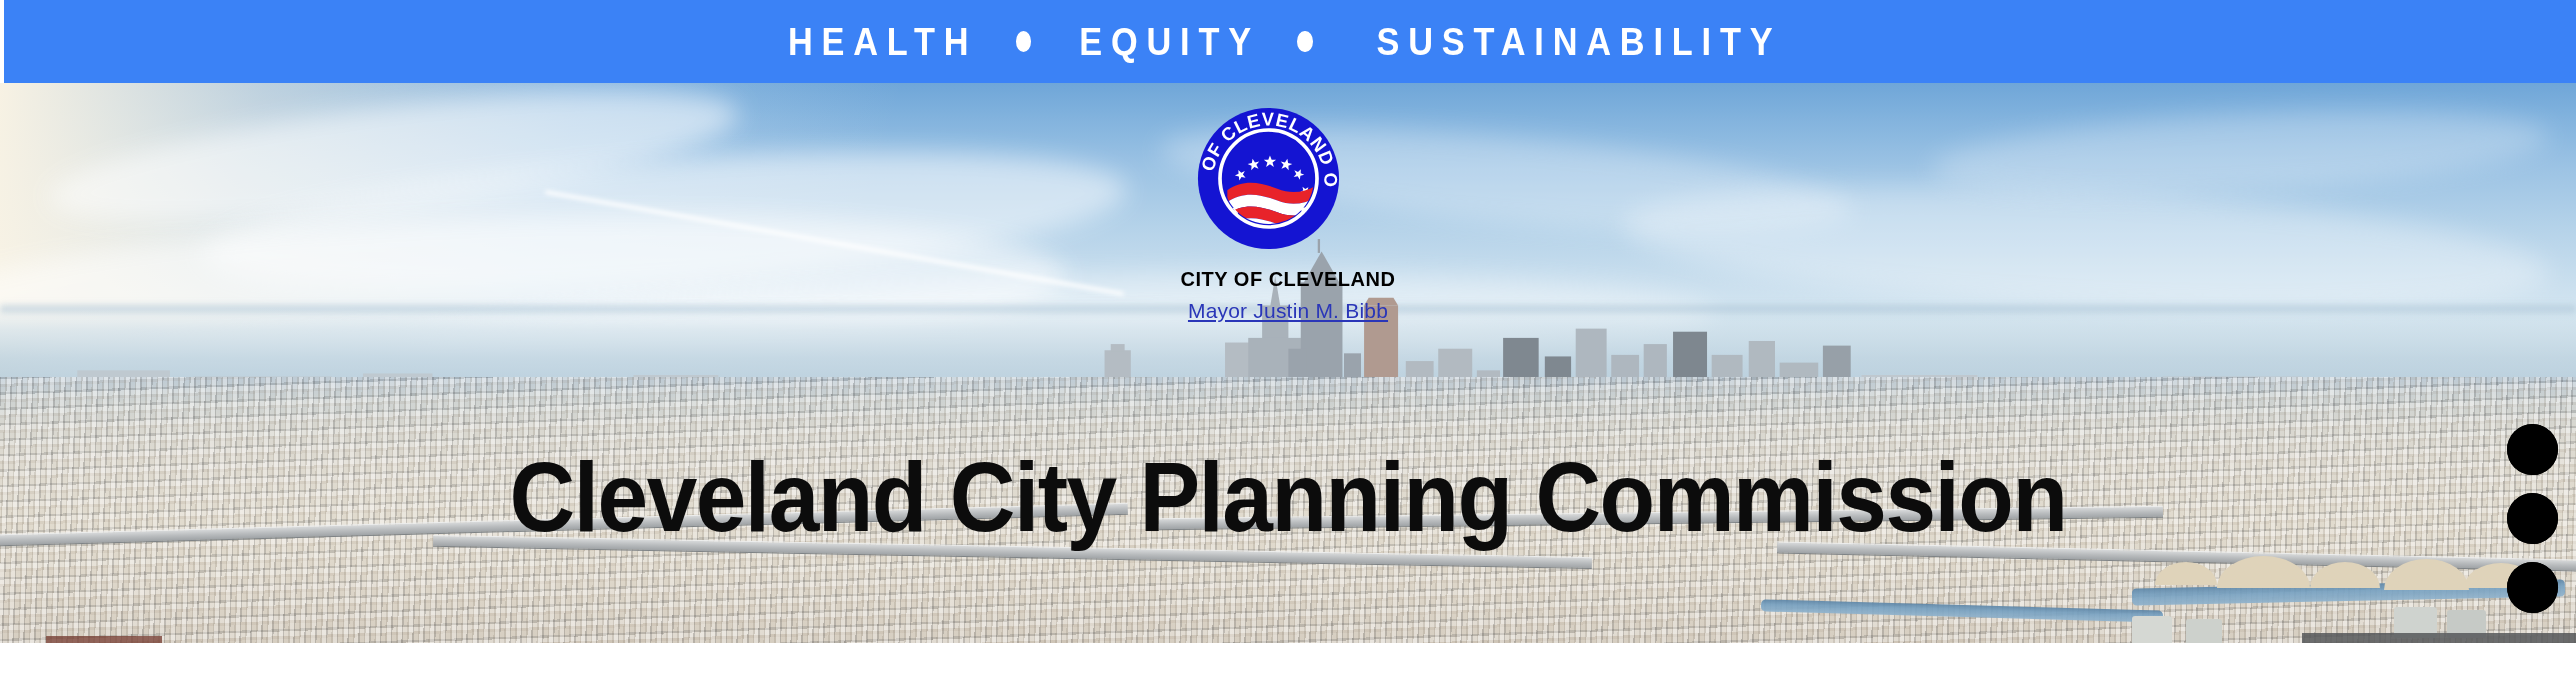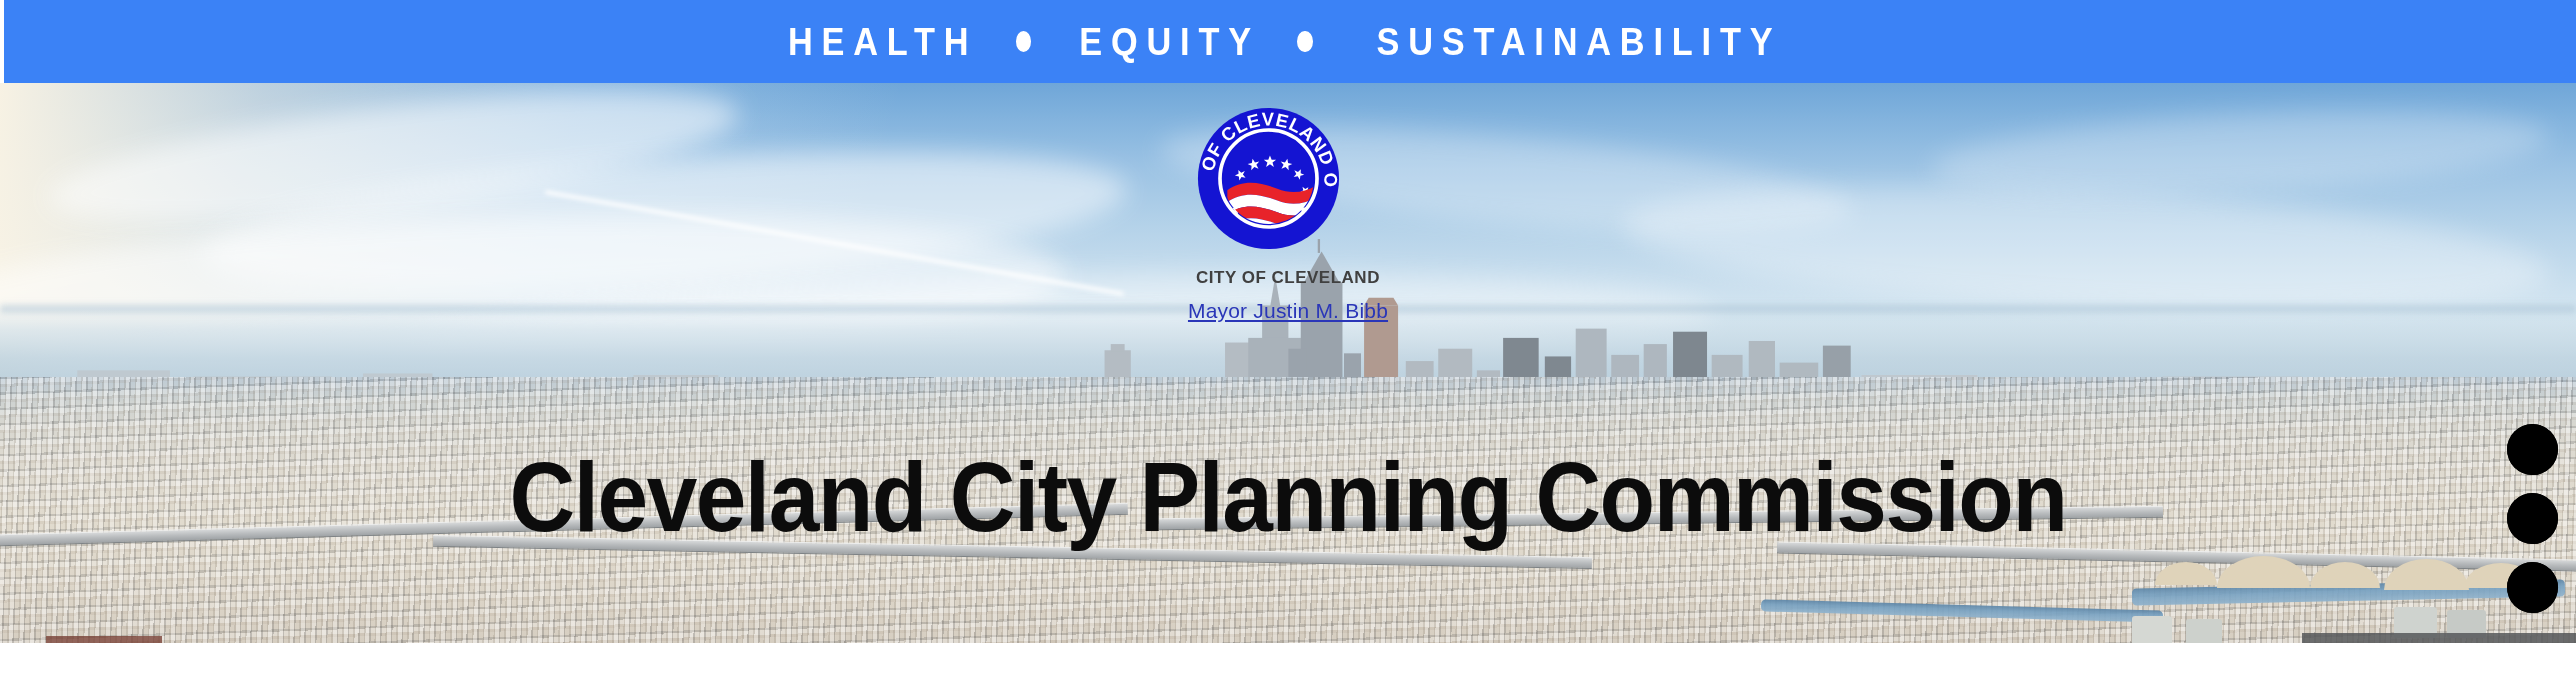--- a/index.html
+++ b/index.html
@@ -208,24 +208,24 @@
     left: 1195px; top: 21.6px;   
     width: 147px; height: 148px;
   }
   .seal { width: 147px; height: 147px; display: block; }
 
   .seal-title {
     position: absolute;
     left: 0; top: 185px;
     width: 2576px;
     text-align: center;
-    color: #404040;
+    color: #000000;
     font-family: "Liberation Sans", sans-serif;
     font-weight: bold;
-    font-size: 17px;
+    font-size: 20px;
     letter-spacing: 0.5px;
   }
   .seal-sub {
     position: absolute;
     left: 0; top: 216px;
     width: 2576px;
     text-align: center;
     color: #2a36b8;
     font-family: "Liberation Sans", sans-serif;
     font-weight: normal;

